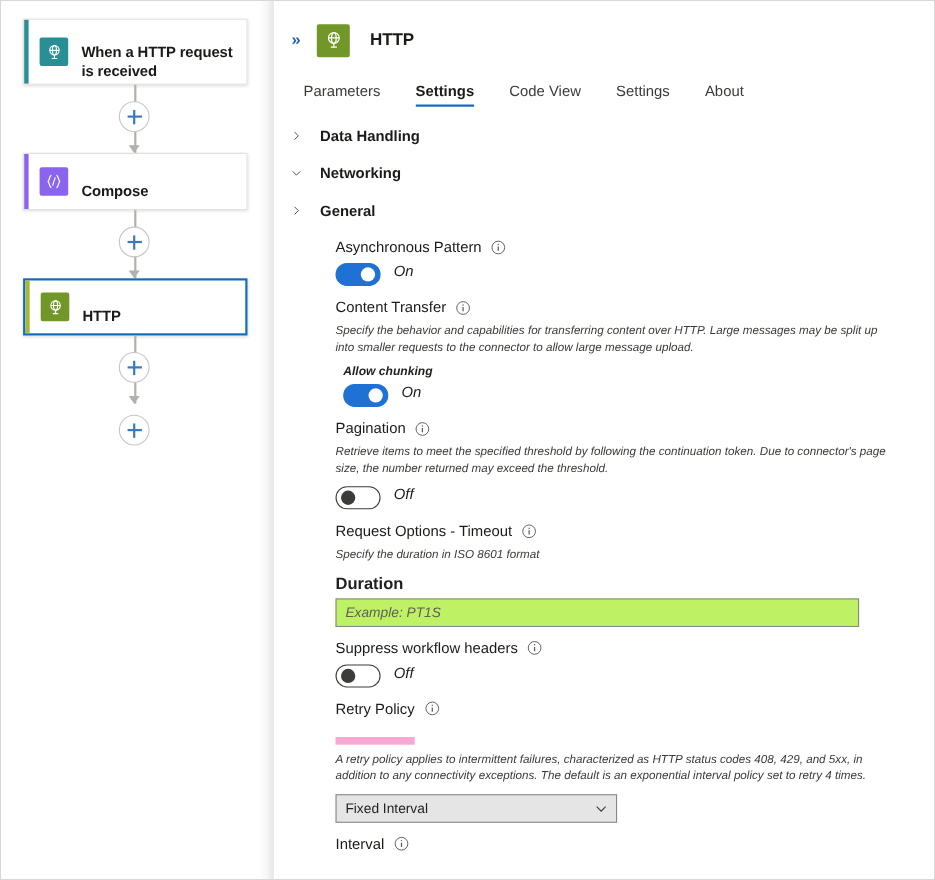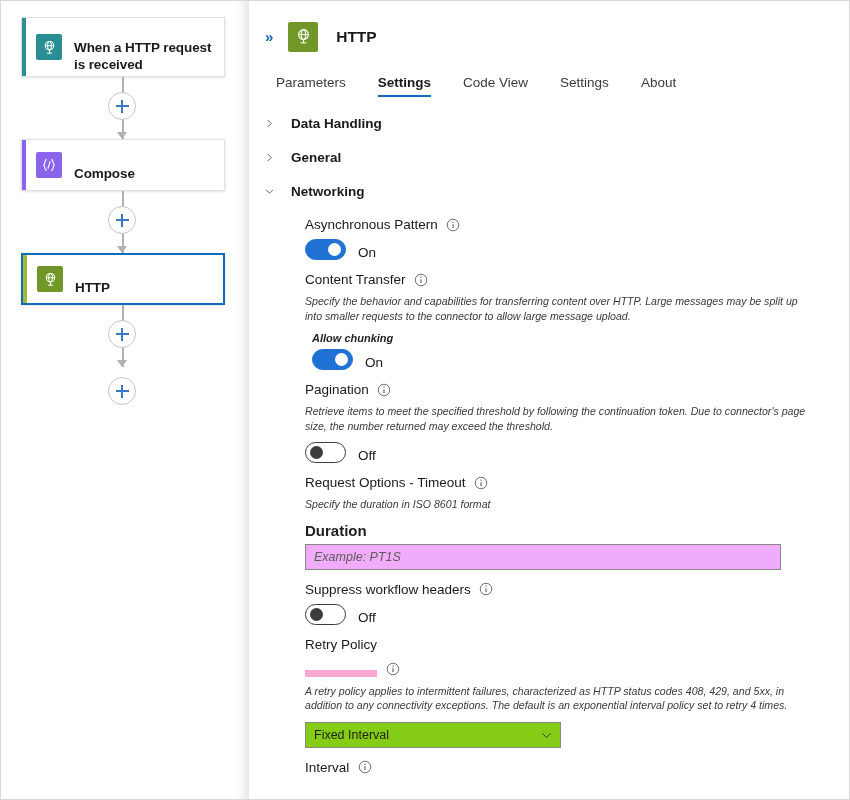--- a/index.html
+++ b/index.html
@@ -215,21 +215,21 @@
     color: #1b1a19;
   }
 
   .fields {
     padding-left: 56px;
     padding-right: 30px;
   }
   .field { margin-bottom: 2px; }
   .field-label-row {
     display: flex;
-    align-items: flex-end;
+    align-items: flex-start;
     margin-bottom: 7px;
     margin-top: 12px;
   }
   .field-label {
     font-size: 13.5px;
     color: #1b1a19;
   }
   .field-label.underlined {
     border-bottom: 7px solid #f9a8d4;
     padding-bottom: 18px;
@@ -252,22 +252,23 @@
   .sublabel {
     font-size: 11px;
     font-weight: 700;
     color: #201f1e;
     margin: 2px 0 5px 7px;
     font-style: italic;
   }
 
   .toggle-row {
     display: flex;
-    align-items: flex-end;
+    align-items: flex-start;
     margin-bottom: 4px;
+    font-style: italic;
   }
   .toggle-row.indent { margin-left: 7px; }
   .switch {
     width: 41px; height: 21px;
     border-radius: 11px;
     position: relative;
     flex: 0 0 41px;
     cursor: pointer;
   }
   .switch.on { background: #1f72d4; border: 1px solid #1f72d4; }
@@ -289,21 +290,21 @@
   .input-wrap {
     position: relative;
     display: flex;
     align-items: center;
     max-width: 502px;
   }
   .text-input {
     width: 476px;
     height: 26px;
     border: 1px solid #8a8886;
-    background: #f0abfc;
+    background: #bef264;
     font-family: "Liberation Sans", sans-serif;
     font-size: 12.5px;
     color: #201f1e;
     padding: 0 8px;
     outline: none;
   }
   .text-input::placeholder {
     color: #605e5c;
     font-style: italic;
   }
@@ -321,21 +322,21 @@
   }
 
   .select-wrap {
     position: relative;
     width: 256px;
     height: 26px;
   }
   .select-box {
     width: 256px; height: 26px;
     border: 1px solid #8a8886;
-    background: #84cc16;
+    background: #e5e5e5;
     font-size: 12.5px;
     color: #201f1e;
     display: flex;
     align-items: center;
     padding: 0 8px;
     cursor: pointer;
   }
   .select-caret {
     position: absolute;
     right: 8px; top: 50%;
@@ -451,33 +452,33 @@
           <svg width="11" height="11" viewBox="0 0 16 16" fill="none" stroke="#4a4a48" stroke-width="1.3">
               <path d="M5.5 3 L10.5 8 L5.5 13"></path>
             </svg>
         </span>
         <span class="section-title">Data Handling</span>
       </div>
 
       <div class="section-head">
         <span class="chev">
           <svg width="11" height="11" viewBox="0 0 16 16" fill="none" stroke="#4a4a48" stroke-width="1.3">
+              <path d="M3 5.5 L8 10.5 L13 5.5"></path>
+            </svg>
+        </span>
+        <span class="section-title">Networking</span>
+      </div>
+
+      <div class="section-head">
+        <span class="chev">
+          <svg width="11" height="11" viewBox="0 0 16 16" fill="none" stroke="#4a4a48" stroke-width="1.3">
               <path d="M5.5 3 L10.5 8 L5.5 13"></path>
             </svg>
         </span>
         <span class="section-title">General</span>
-      </div>
-
-      <div class="section-head">
-        <span class="chev">
-          <svg width="11" height="11" viewBox="0 0 16 16" fill="none" stroke="#4a4a48" stroke-width="1.3">
-              <path d="M3 5.5 L8 10.5 L13 5.5"></path>
-            </svg>
-        </span>
-        <span class="section-title">Networking</span>
       </div>
 
       <div class="fields">
 
         <div class="field">
           <div class="field-label-row">
             <span class="field-label">Asynchronous Pattern</span>
             <span class="info-icon">
               <svg width="14" height="14" viewBox="0 0 16 16" fill="none" stroke="#605e5c" stroke-width="1">
                   <circle cx="8" cy="8" r="6.6"></circle>

